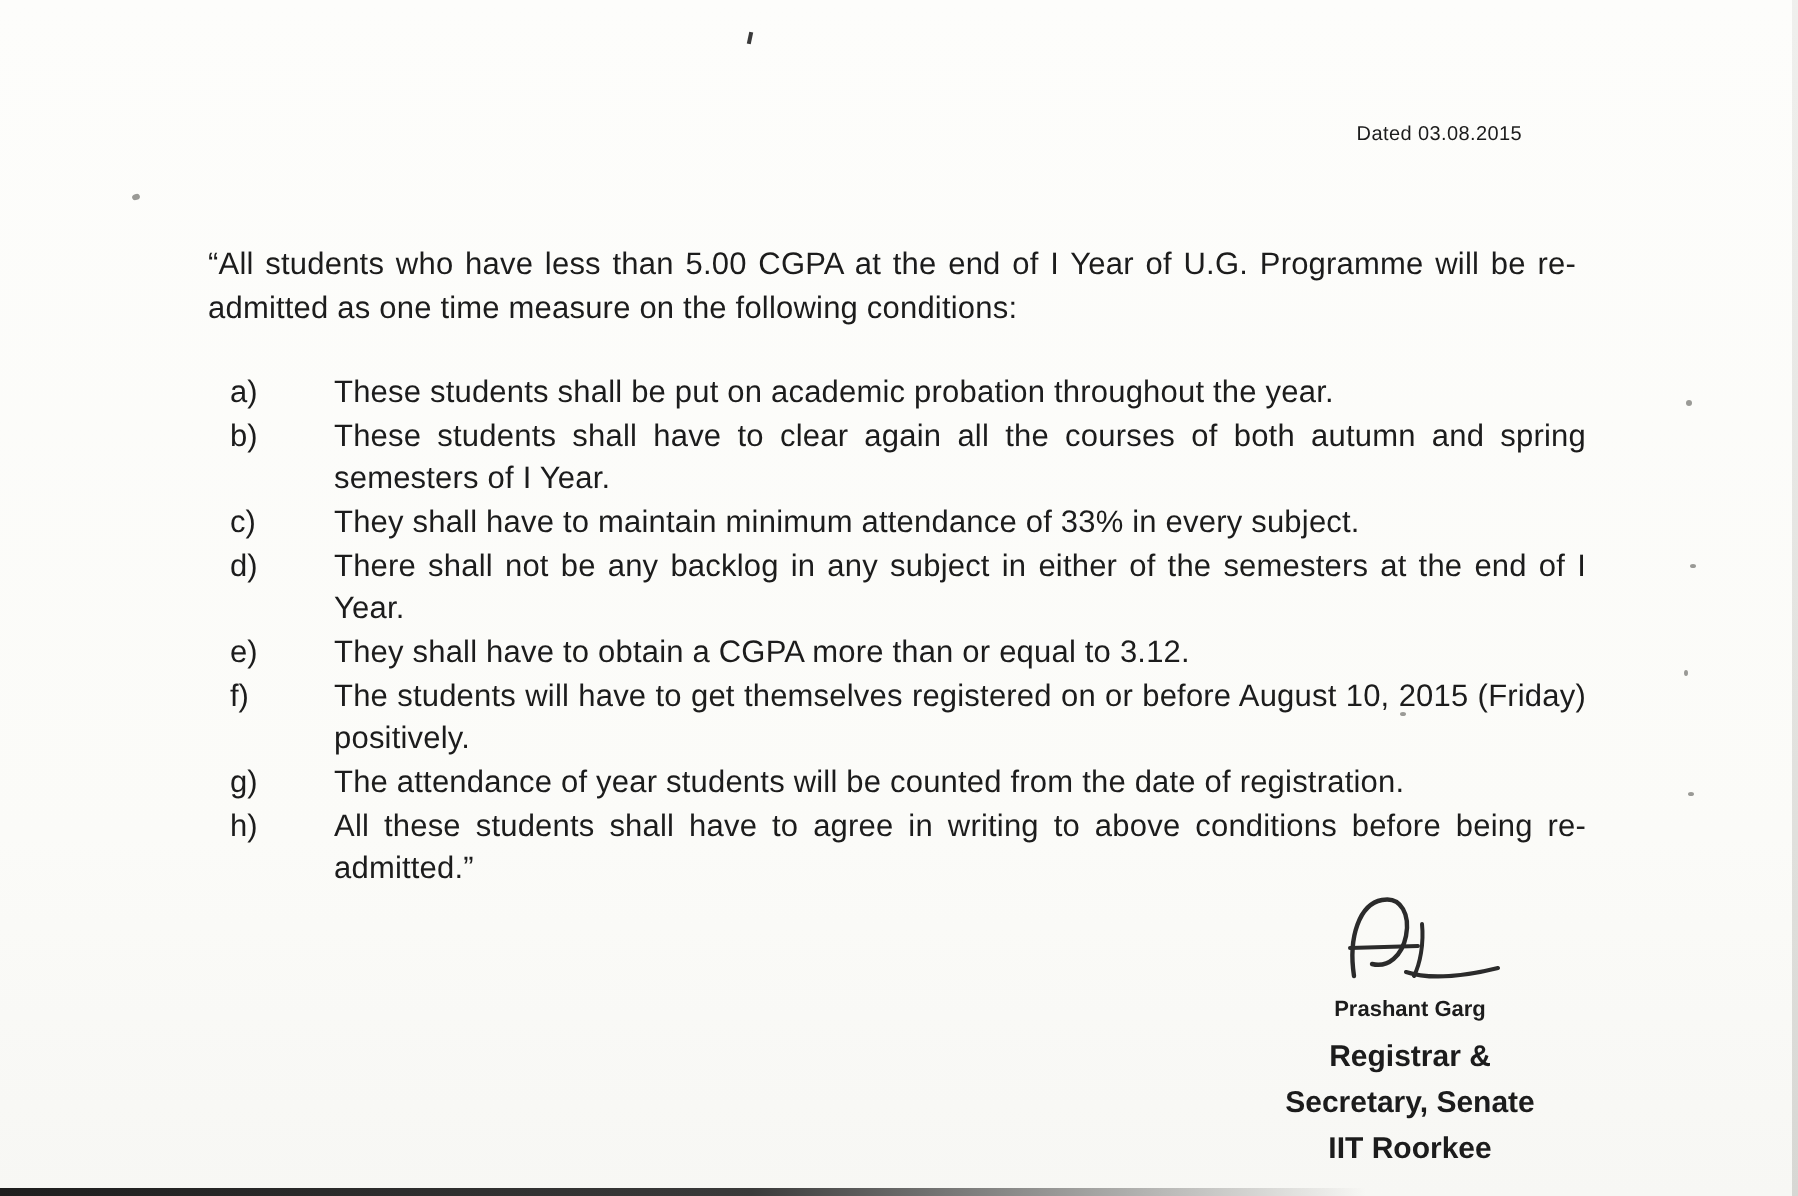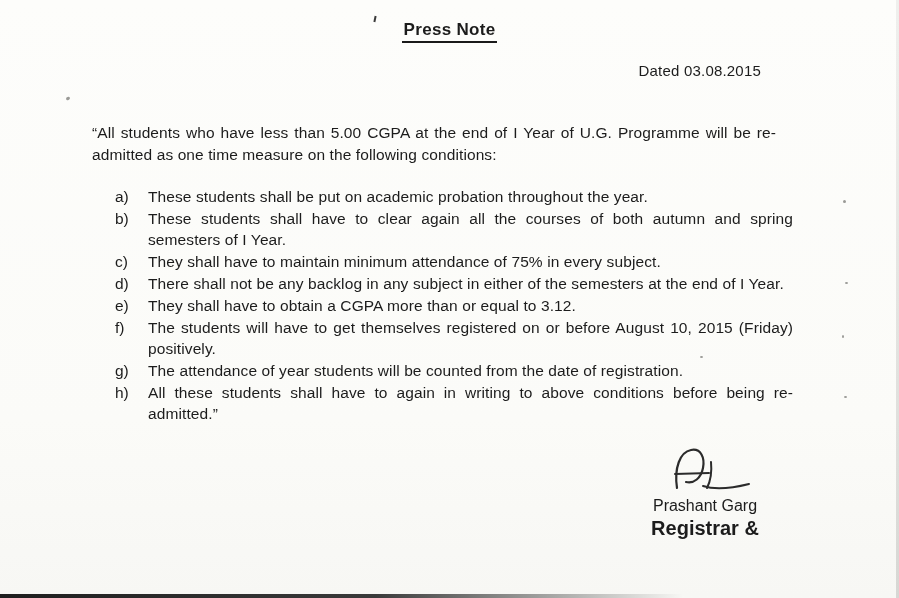--- a/index.html
+++ b/index.html
@@ -38,27 +38,27 @@
     left: 374px;
     width: 2px;
     height: 6px;
     background: #3a3a3a;
     transform: rotate(12deg);
   }
   .doc-date {
     position: absolute;
     top: 62px;
     right: 138px;
-    font-size: 15px;
+    font-size: 10px;
     letter-spacing: 0.2px;
   }
   .doc-intro {
     position: absolute;
     top: 122px;
-    left: 92px;
+    left: 104px;
     width: 684px;
     font-size: 15.5px;
     line-height: 22px;
     text-align: justify;
     letter-spacing: 0.1px;
   }
   .conditions {
     position: absolute;
     top: 186px;
     left: 115px;
@@ -72,39 +72,40 @@
     flex: 0 0 33px;
     font-size: 15.5px;
     line-height: 21px;
   }
   .cond-text {
     flex: 1;
     font-size: 15.5px;
     line-height: 21px;
     text-align: justify;
     letter-spacing: 0.1px;
+    margin-left: 19px;
   }
   .signature-block {
     position: absolute;
     top: 446px;
     left: 615px;
     width: 180px;
     text-align: center;
   }
   .signature-mark {
     display: block;
     margin: 0 auto 2px 52px;
   }
   .sig-name {
-    font-size: 16px;
+    font-size: 11px;
     line-height: 23px;
-    font-weight: 400;
+    font-weight: 700;
   }
   .sig-line-bold {
-    font-size: 20px;
+    font-size: 15px;
     line-height: 23px;
     font-weight: 700;
   }
   .speck {
     position: absolute;
     background: #9a9a96;
     border-radius: 50%;
   }
   .speck.s1 { top: 97px;  left: 66px;  width: 4px; height: 3px; transform: rotate(-20deg); }
   .speck.s2 { top: 200px; left: 843px; width: 3px; height: 3px; }
@@ -129,72 +130,71 @@
     background: linear-gradient(to bottom, rgba(120,120,115,0.10), rgba(120,120,115,0.25));
   }
 </style>
 </head>
 <body>
 
 <div class="scan-page">
 
   <span class="title-speck"></span>
 
-  <div class="doc-title-wrap">
-    <span class="doc-title">Press Note</span>
-  </div>
 
   <div class="doc-date">Dated 03.08.2015</div>
 
   <div class="doc-intro">“All students who have less than 5.00 CGPA at the end of I Year of U.G. Programme will be re-admitted as one time measure on the following conditions:</div>
 
   <div class="conditions">
     <div class="cond-row">
       <span class="cond-label">a)</span>
       <span class="cond-text">These students shall be put on academic probation throughout the year.</span>
     </div>
     <div class="cond-row">
       <span class="cond-label">b)</span>
       <span class="cond-text">These students shall have to clear again all the courses of both autumn and spring semesters of I Year.</span>
     </div>
     <div class="cond-row">
       <span class="cond-label">c)</span>
-      <span class="cond-text">They shall have to maintain minimum attendance of 75% in every subject.</span>
+      <span class="cond-text">They shall have to maintain minimum attendance of 33% in every subject.</span>
     </div>
     <div class="cond-row">
       <span class="cond-label">d)</span>
       <span class="cond-text">There shall not be any backlog in any subject in either of the semesters at the end of I Year.</span>
     </div>
     <div class="cond-row">
       <span class="cond-label">e)</span>
       <span class="cond-text">They shall have to obtain a CGPA more than or equal to 3.12.</span>
     </div>
     <div class="cond-row">
       <span class="cond-label">f)</span>
       <span class="cond-text">The students will have to get themselves registered on or before August 10, 2015 (Friday) positively.</span>
     </div>
     <div class="cond-row">
       <span class="cond-label">g)</span>
       <span class="cond-text">The attendance of year students will be counted from the date of registration.</span>
     </div>
     <div class="cond-row">
       <span class="cond-label">h)</span>
-      <span class="cond-text">All these students shall have to again in writing to above conditions before being re-admitted.”</span>
+      <span class="cond-text">All these students shall have to agree in writing to above conditions before being re-admitted.”</span>
     </div>
   </div>
 
   <div class="signature-block">
     <svg class="signature-mark" width="86" height="46" viewBox="0 0 86 46" fill="none" xmlns="http://www.w3.org/2000/svg">
       <path d="M10 42 C7 22 13 6 24 4 C34 2 38 12 36 22 C34 32 27 38 19 36" stroke="#2b2b2b" stroke-width="2.2" stroke-linecap="round" fill="none"></path>
       <path d="M8 28 L42 27" stroke="#2b2b2b" stroke-width="2" stroke-linecap="round" fill="none"></path>
       <path d="M44 16 C45 26 43 36 40 42" stroke="#2b2b2b" stroke-width="2" stroke-linecap="round" fill="none"></path>
       <path d="M36 40 C48 44 66 42 82 38" stroke="#2b2b2b" stroke-width="2" stroke-linecap="round" fill="none"></path>
     </svg>
     <div class="sig-name">Prashant Garg</div>
     <div class="sig-line-bold">Registrar &amp;</div>
+    <div class="sig-line-bold">Secretary, Senate</div>
+    <div class="sig-line-bold">IIT Roorkee</div>
   </div>
 
   <span class="speck s1"></span>
   <span class="speck s2"></span>
   <span class="speck s3"></span>
   <span class="speck s4"></span>
   <span class="speck s5"></span>
   <span class="speck s6"></span>
 
   <div class="scan-edge-bottom"></div>

